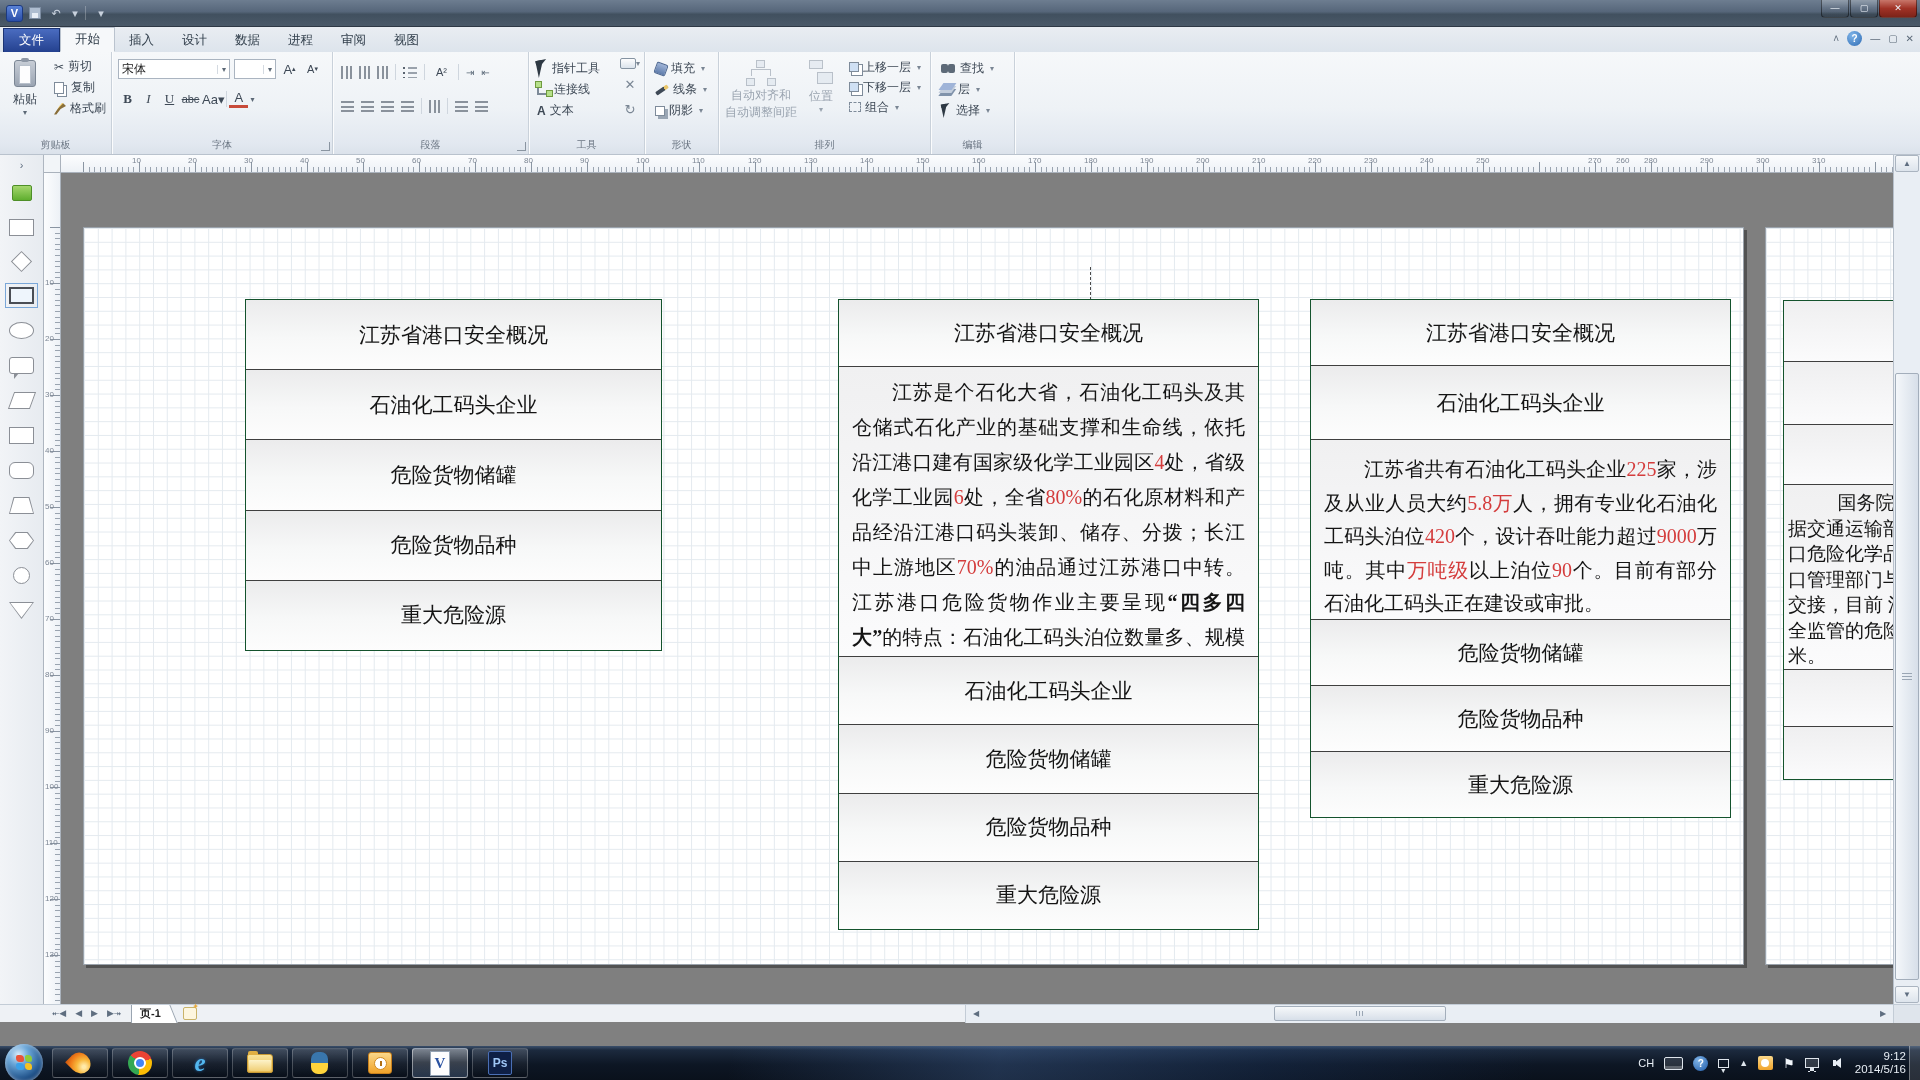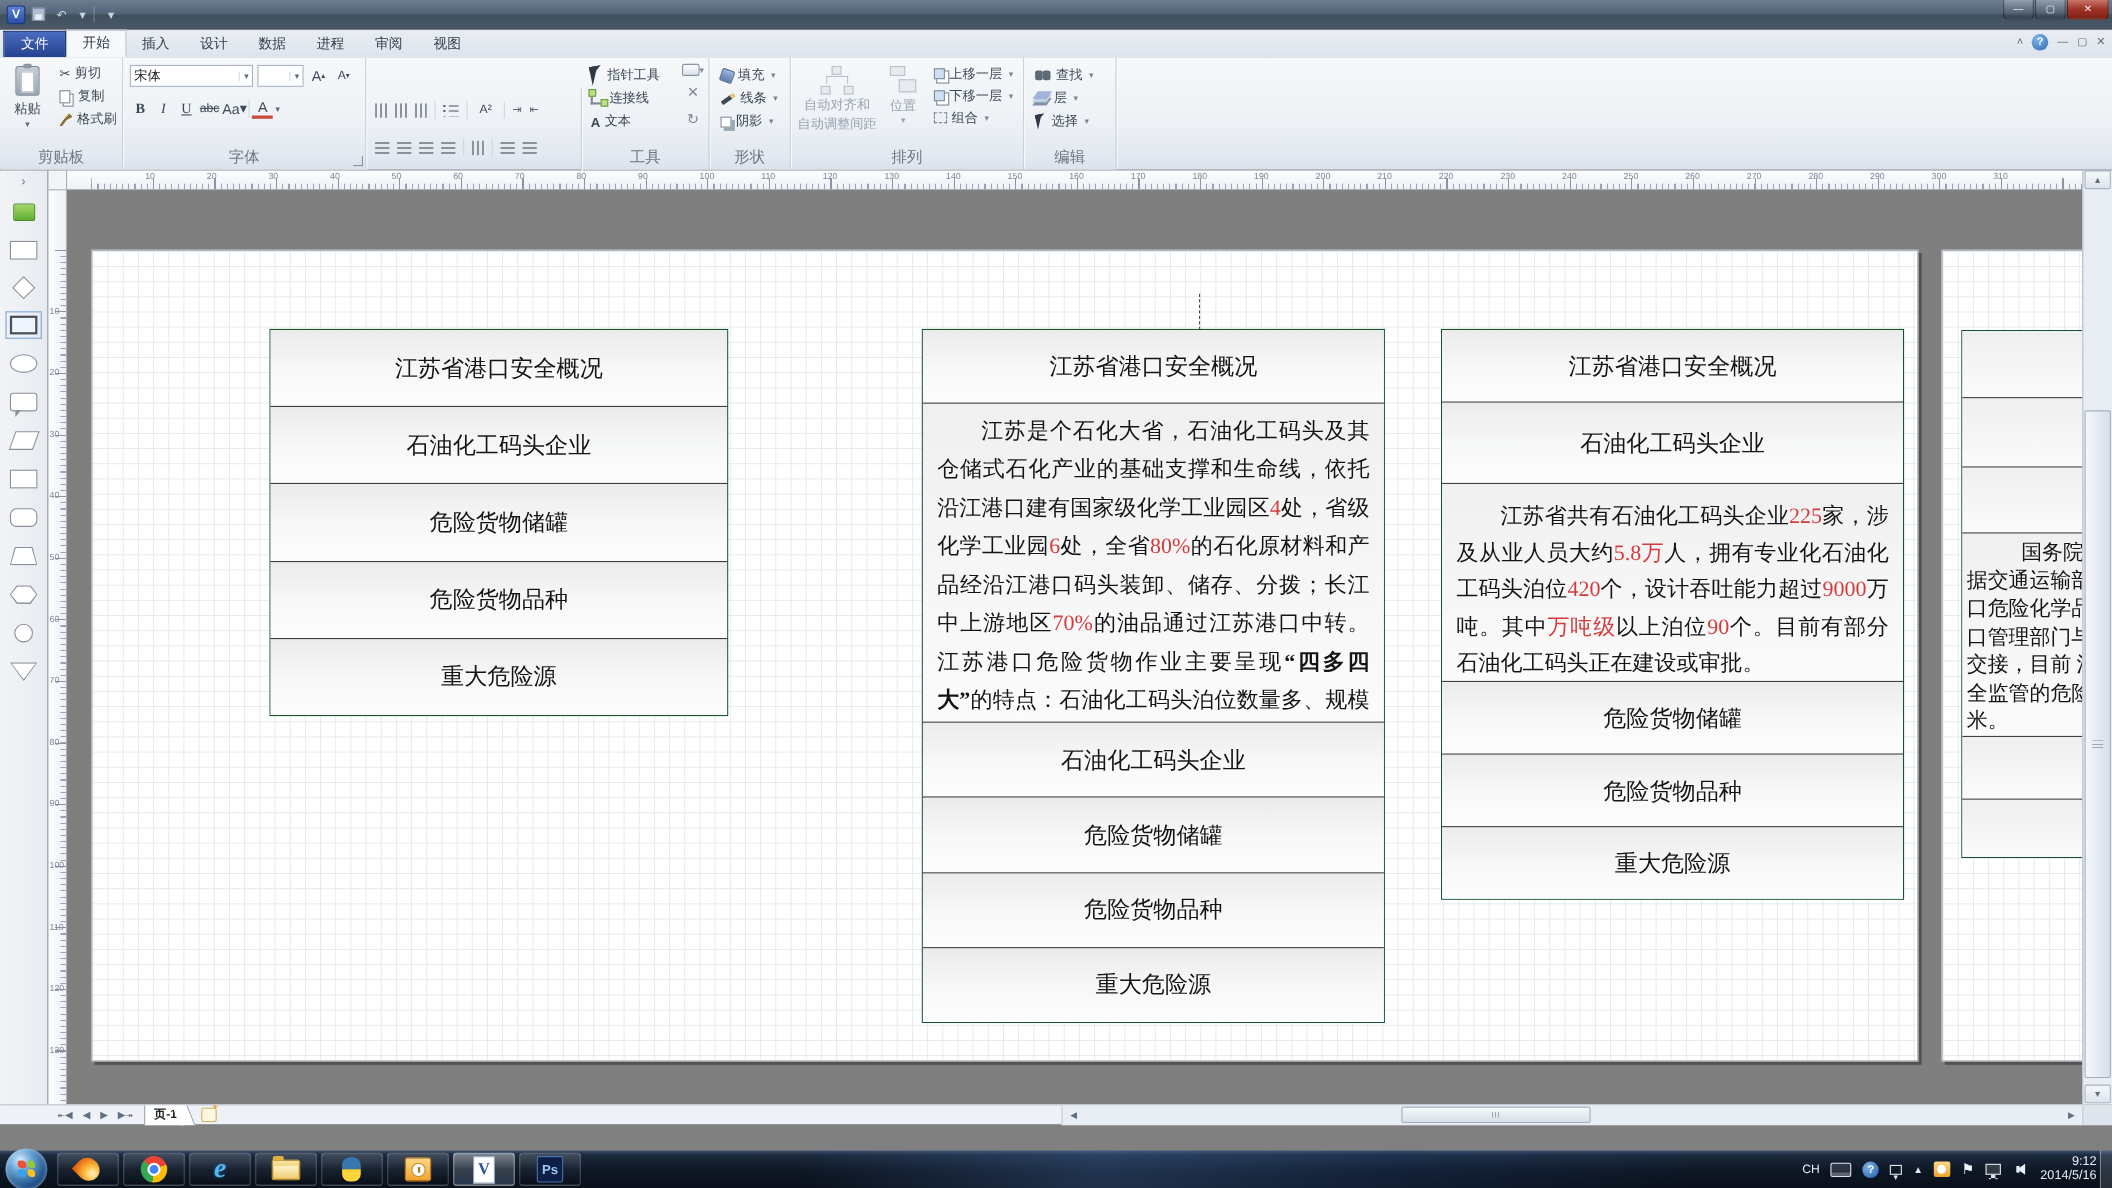--- a/index.html
+++ b/index.html
@@ -33,21 +33,21 @@
   .tab.active { background:#f6f8fa; border:1px solid #bac3ce; border-bottom:1px solid #f6f8fa; color:#2b3razz; color:#2b3845; }
   .tabrow-right { position:absolute; right:6px; top:4px; display:flex; align-items:center; gap:8px; }
   .mini-ic { color:#5d6b7a; font-size:10px; }
   .help-ic { width:15px; height:15px; border-radius:50%; background:radial-gradient(circle at 35% 30%,#7fb4e8,#2f6cb4); color:#fff; font-size:10px; font-weight:bold; text-align:center; line-height:15px; }
 
   
   #ribbon { position:absolute; left:0; top:52px; width:1920px; height:103px;
     background:linear-gradient(180deg,#f6f8fa 0%,#eef2f6 55%,#e2e8f0 90%,#dbe2eb 100%);
     border-bottom:1px solid #b9c2cd; display:flex; }
   .rgroup { height:100%; border-right:1px solid #c9d1da; box-shadow:1px 0 0 #fbfcfd; position:relative; flex:none; }
-  .rg-label { position:absolute; left:0; right:0; bottom:2px; text-align:center; font-size:14px; color:#6b7683; }
+  .rg-label { position:absolute; left:0; right:0; bottom:2px; text-align:center; font-size:10px; color:#6b7683; }
   .dlg { position:absolute; right:2px; bottom:3px; width:9px; height:9px; border-left:1px solid #8a95a1; border-top:1px solid #8a95a1; transform:rotate(180deg); }
   .rg-body { position:absolute; left:0; top:2px; right:0; bottom:20px; }
   .bigbtn { position:absolute; top:2px; width:46px; height:76px; display:flex; flex-direction:column; align-items:center; padding-top:4px; border-radius:3px; }
   .bigbtn .blabel { font-size:12px; color:#3c4754; margin-top:4px; }
   .bigbtn .dd { font-size:8px; color:#5c6876; }
   .bigbtn.disabled .blabel, .bigbtn.disabled .dd { color:#9aa4b0; }
   .sbtn { display:flex; align-items:center; gap:4px; height:21px; padding:0 4px; font-size:12px; color:#3c4754; }
   .clip-ic { width:22px; height:27px; background:linear-gradient(#c7cdd6,#9aa4b2); border:1px solid #7b8694; border-radius:3px; position:relative; }
   .clip-ic::before { content:''; position:absolute; left:4px; top:4px; right:4px; bottom:2px; background:#fdfdfe; border:1px solid #b9c1cc; }
   .clip-ic::after { content:''; position:absolute; left:6px; top:-3px; width:8px; height:4px; background:#8d97a5; border-radius:2px; }
@@ -348,21 +348,21 @@
           <div class="fbtn" style="border-bottom:3px solid #c84b3a; height:17px;">
               <span>A</span>
             </div>
           <span class="dd" style="font-size:8px; color:#5c6876;">▾</span>
         </div>
       </div>
       <div class="rg-label">字体</div>
       <div class="dlg"></div>
     </div>
 
-    <div class="rgroup" style="width:196px;margin-top:28px;">
+    <div class="rgroup" style="width:196px;">
       <div class="rg-body">
         <div class="prow" style="padding-top:8px;">
           <span class="pic pic-vbars"></span>
           <span class="pic pic-vbars"></span>
           <span class="pic pic-vbars"></span>
           <span class="psep"></span>
           <span class="pic pic-bul"></span>
           <span class="psep"></span>
           <span class="fbtn" style="font-size:11px;">A²</span>
           <span class="psep"></span>
@@ -537,21 +537,21 @@
           <span style="left: 911px;">160</span>
           <span style="left: 967px;">170</span>
           <span style="left: 1023px;">180</span>
           <span style="left: 1079px;">190</span>
           <span style="left: 1135px;">200</span>
           <span style="left: 1191px;">210</span>
           <span style="left: 1247px;">220</span>
           <span style="left: 1303px;">230</span>
           <span style="left: 1359px;">240</span>
           <span style="left: 1415px;">250</span>
-          <span style="left: 1471px;">260</span>
+          <span style="left: 1555px;">260</span>
           <span style="left: 1527px;">270</span>
           <span style="left: 1583px;">280</span>
           <span style="left: 1639px;">290</span>
           <span style="left: 1695px;">300</span>
           <span style="left: 1751px;">310</span>
         </div>
     </div>
     <div id="vruler">
       <div class="minor"></div>
         <div class="major"></div>

